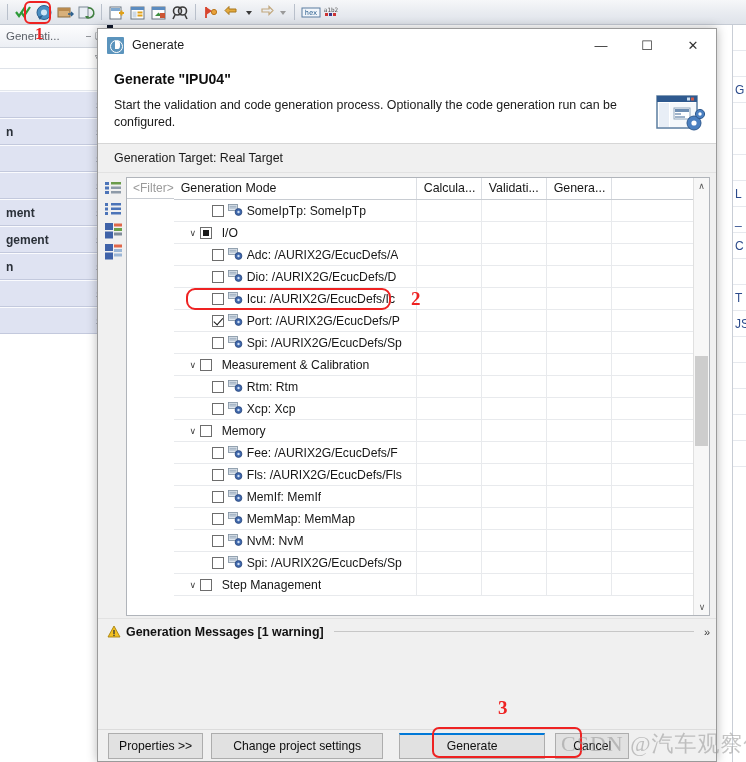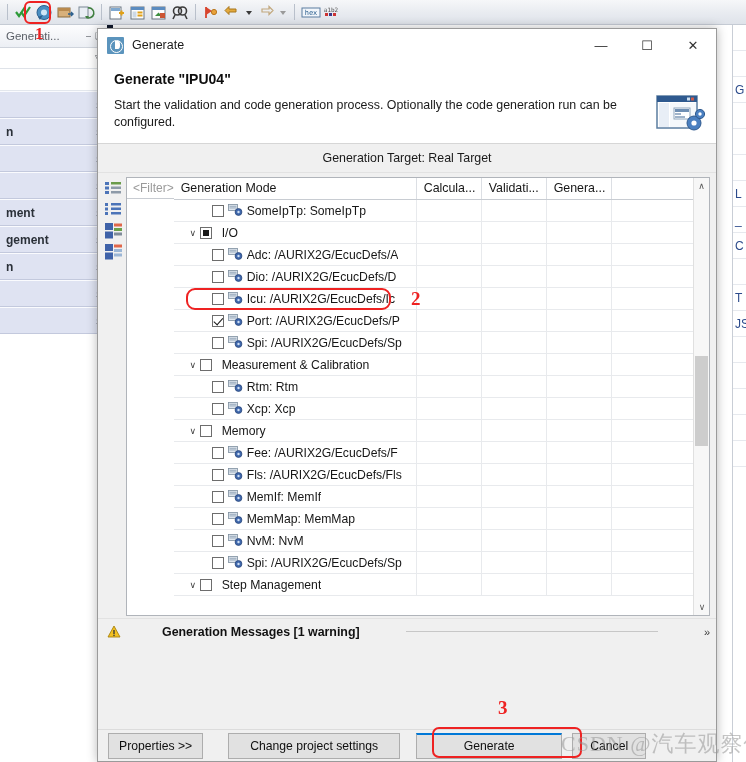--- a/index.html
+++ b/index.html
@@ -116,21 +116,20 @@
   #head-desc { font-size: 12.4px; color: #1a1a1a; line-height: 17px; max-width: 560px; }
   #head-graphic {
     position: absolute; right: 10px; top: 29px; width: 52px; height: 52px;
   }
   #head-sep { height: 1px; background: #d6d6d6; flex: none; }
 
   #target-row {
     background: #f0f0f0; padding: 7px 16px 7px 16px;
     font-size: 12.4px; color: #1a1a1a; flex: none;
     border-bottom: 1px solid #e2e2e2;
-    text-align: center;
   }
 
   #tree-area {
     flex: 1; display: flex; background: #f0f0f0; padding: 4px 6px 2px 3px;
     min-height: 0;
   }
   #tree-side-tools {
     width: 25px; flex: none; display: flex; flex-direction: column;
     align-items: center; padding-top: 4px; gap: 5px;
   }
@@ -208,42 +207,42 @@
     height: 16px; display: flex; align-items: center; justify-content: center;
     font-size: 9px; color: #5a5a5a;
   }
   #vs-thumb {
     position: absolute; left: 1px; width: 13px; top: 178px; height: 90px;
     background: #cdcdcd;
   }
 
   #msg-bar {
     height: 26px; flex: none; background: #f0f0f0; display: flex;
-    align-items: center; padding: 0 6px 0 9px; border-top: 1px solid #e2e2e2; gap: 36px;
+    align-items: center; padding: 0 6px 0 9px; border-top: 1px solid #e2e2e2;
   }
   #warn-icon { width: 14px; height: 13px; flex: none; margin-right: 5px; }
   #msg-label { font-size: 12.4px; font-weight: bold; color: #111; white-space: nowrap; }
   #msg-line { flex: 1; height: 1px; background: #c7c7c7; margin: 0 10px; }
   #msg-toggle { font-size: 11px; color: #3a3a3a; }
 
   #msg-body { flex: none; height: 85px; background: #f0f0f0; }
 
   #btn-bar {
     height: 32px; flex: none; background: #f0f0f0;
     border-top: 1px solid #dcdcdc; display: flex; align-items: center;
     padding: 0 10px; position: relative;
   }
   .btn {
     height: 26px; background: #e1e1e1; border: 1px solid #adadad;
     font-size: 12.2px; color: #101010; display: inline-flex;
     align-items: center; justify-content: center; padding: 0 10px;
     font-family: "Liberation Sans", sans-serif;
   }
   #btn-properties { min-width: 86px; }
-  #btn-change { min-width: 172px; margin-left: 25px; }
+  #btn-change { min-width: 172px; margin-left: 8px; }
   #btn-generate {
     min-width: 146px; margin-left: 16px;
     border-top: 2px solid #0078d7;
     background: #e1e1e1;
   }
   #btn-cancel { min-width: 74px; margin-left: 10px; }
 
   
   .anno-box {
     position: absolute; border: 2.5px solid #ee2222; border-radius: 9px;

